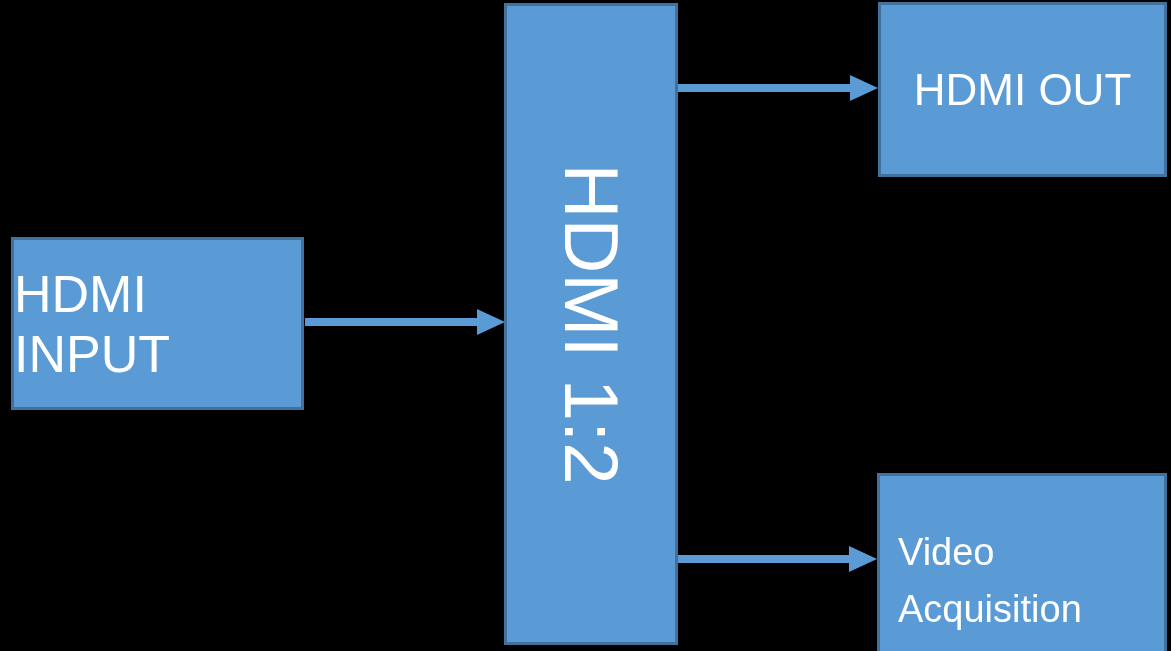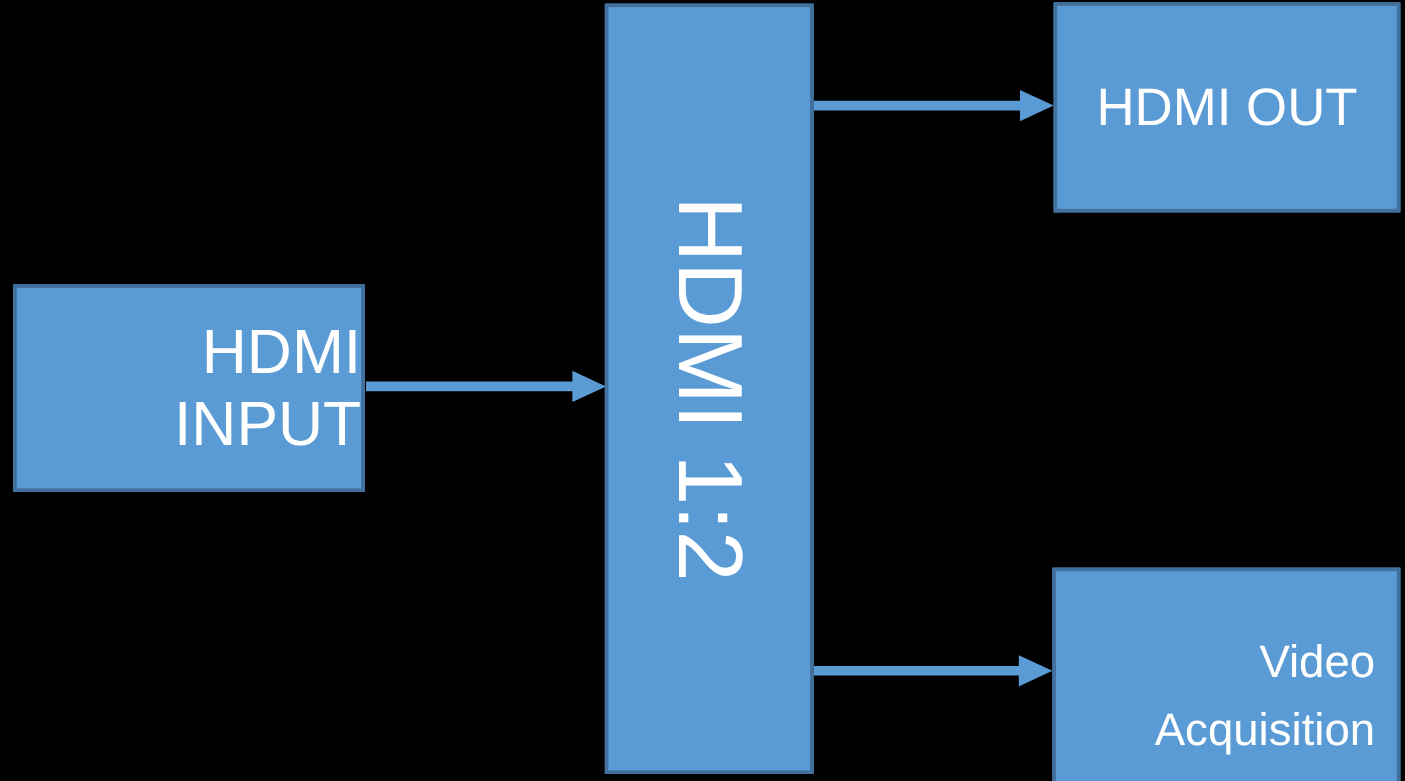--- a/index.html
+++ b/index.html
@@ -24,21 +24,21 @@
   }
   .node {
     position: absolute;
     box-sizing: border-box;
     background: var(--node-fill);
     border: 3px solid var(--node-border);
     color: var(--text-color);
     display: flex;
     align-items: center;
     justify-content: center;
-    text-align: right;
+    text-align: left;
   }
   #node-hdmi-input {
     left: 11px; top: 237px; width: 293px; height: 173px;
     font-size: 52px;
   }
   #node-splitter {
     left: 504px; top: 3px; width: 174px; height: 642px;
   }
   #node-splitter .vlabel {
     position: absolute;

